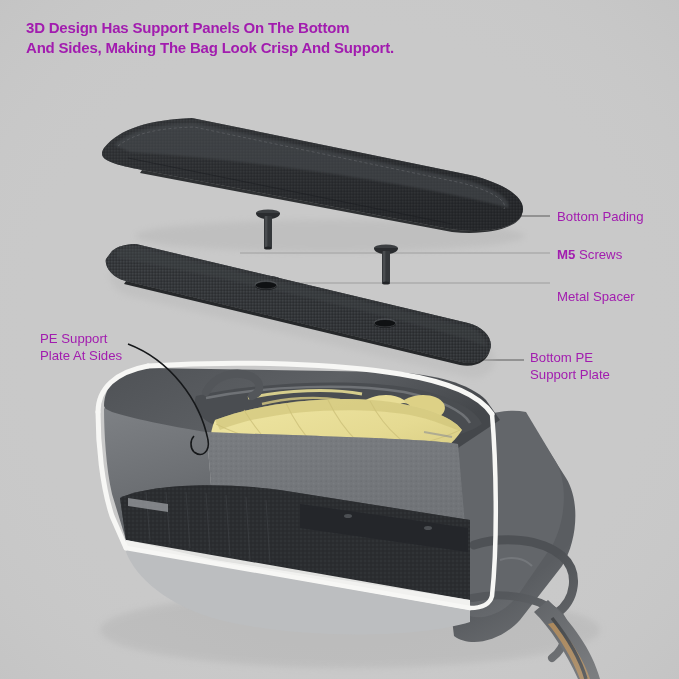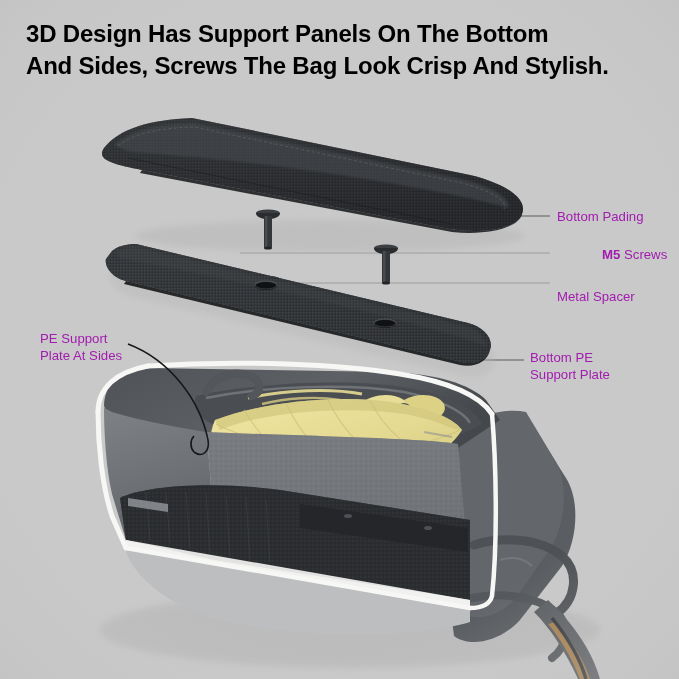--- a/index.html
+++ b/index.html
@@ -10,39 +10,39 @@
     position:relative;
     overflow:hidden;
   }
   #stage { position:absolute; inset:0; width:679px; height:679px; }
 
   
   #title {
     position:absolute;
     left:26px; top:18px;
     width:630px;
-    color:#000000;
+    color:#a21caf;
     font-weight:bold;
-    font-size:24px;
+    font-size:15px;
     line-height:1.32;
     letter-spacing:-0.2px;
   }
   #title .line { display:block; white-space:nowrap; }
 
   
   .label {
     position:absolute;
     color:#a21caf;
     font-size:13.2px;
     line-height:1.32;
     white-space:nowrap;
   }
   .label b { font-weight:bold; }
   #lbl-bottom-pading { left:557px; top:208px; }
-  #lbl-m5-screws     { left:557px; top:246px;margin-left:45px; }
+  #lbl-m5-screws     { left:557px; top:246px; }
   #lbl-metal-spacer  { left:557px; top:288px; }
   #lbl-bottom-pe     { left:530px; top:349px; }
   #lbl-pe-sides      { left:40px;  top:330px; }
 
   
   #art { position:absolute; left:0; top:0; width:679px; height:679px; }
 </style>
 </head>
 <body>
 
@@ -276,21 +276,21 @@
     <g>
       <path d="M128 344 C170 360 200 400 208 440 C210 452 202 458 194 452" fill="none" stroke="#16181a" stroke-width="1.6"></path>
       <path d="M194 452 C190 448 190 440 194 436" fill="none" stroke="#16181a" stroke-width="1.6"></path>
     </g>
 
     <rect width="679" height="679" fill="url(#vig)"></rect>
   </svg>
 
   <div id="title">
     <span class="line">3D Design Has Support Panels On The Bottom</span>
-    <span class="line">And Sides, Screws The Bag Look Crisp And Stylish.</span>
+    <span class="line">And Sides, Making The Bag Look Crisp And Support.</span>
   </div>
 
   <div class="label" id="lbl-bottom-pading">
     <span>Bottom Pading</span>
   </div>
 
   <div class="label" id="lbl-m5-screws">
     <b>M5</b><span> Screws</span>
   </div>
 

